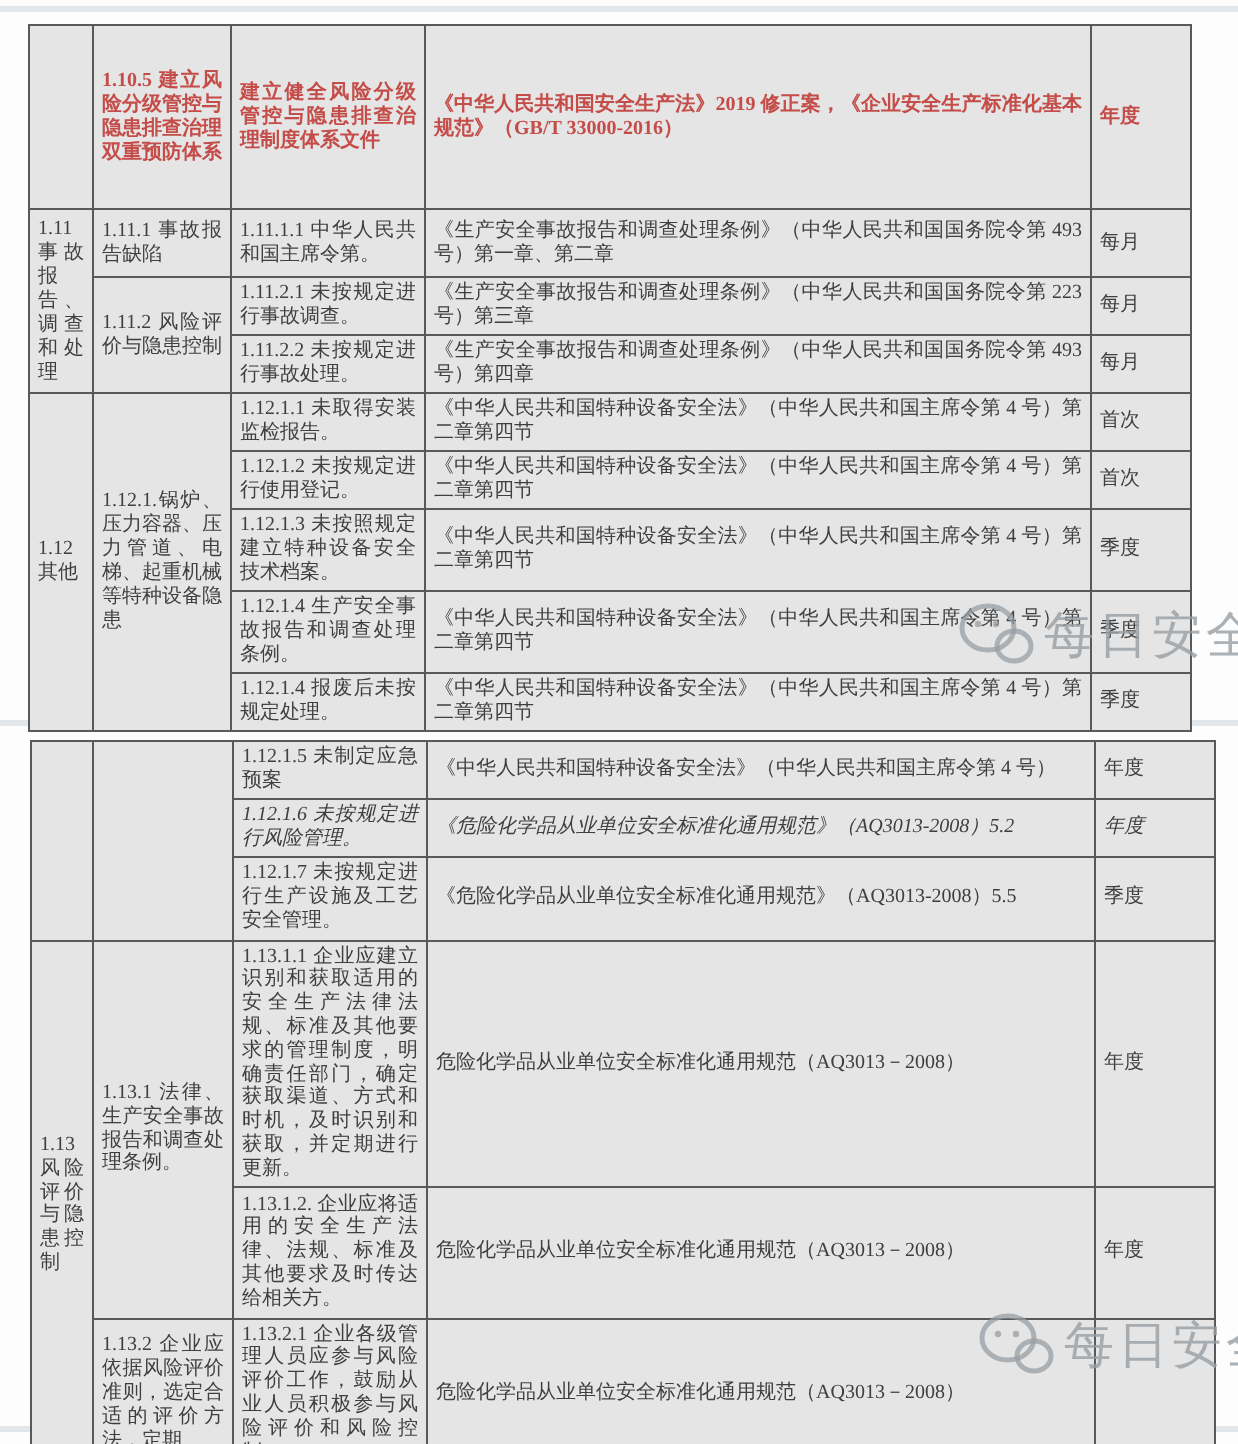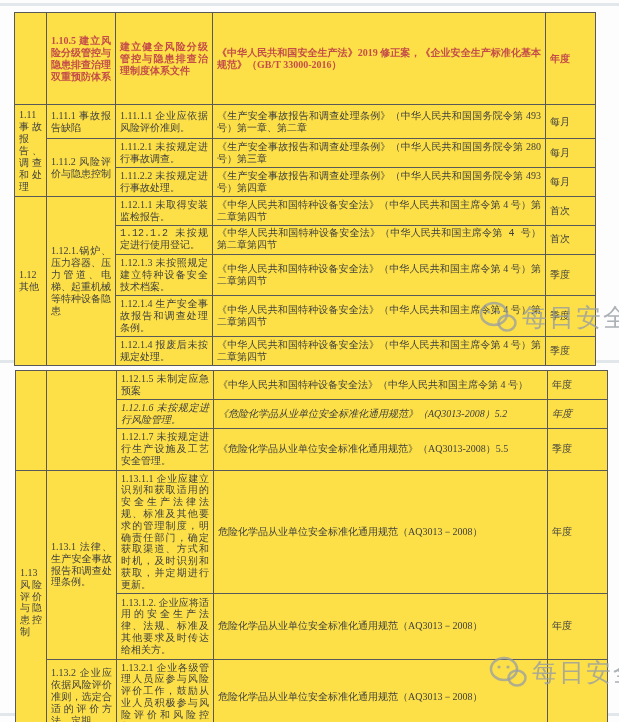--- a/index.html
+++ b/index.html
@@ -2,21 +2,21 @@
 <html><head>
 <meta charset="utf-8">
 <style>
   html,body{margin:0;padding:0;}
   body{
     width:619px;height:722px;position:relative;overflow:hidden;
     background:#fdfdfd;color:#3f3f3f;
     font-family:"Liberation Serif","DejaVu Serif",serif;
   }
   .sep{position:absolute;left:0;width:619px;height:3px;background:#e2e7eb;}
-  table{border-collapse:collapse;table-layout:fixed;position:absolute;background:#fde047;}
+  table{border-collapse:collapse;table-layout:fixed;position:absolute;background:#e5e5e5;}
   td{
     border:1px solid #595959;vertical-align:middle;padding:2px 4px;
     text-align:justify;text-justify:inter-ideograph;word-break:break-all;
   }
   #table-top{left:14px;top:12px;font-size:10px;line-height:1.2;}
   #table-bottom{left:15px;top:370px;font-size:10px;line-height:1.18;}
   td.c4{}
   td.red{color:#c44d49;font-weight:bold;}
   .watermark{
     position:absolute;display:flex;align-items:center;gap:5px;
@@ -46,43 +46,43 @@
       <tr style="height: 92px;">
         <td class="c0"></td>
         <td class="c1 red">1.10.5 建立风险分级管控与隐患排查治理双重预防体系</td>
         <td class="c2 red">建立健全风险分级管控与隐患排查治理制度体系文件</td>
         <td class="c3 red">《中华人民共和国安全生产法》2019 修正案，《企业安全生产标准化基本规范》（GB/T 33000-2016）</td>
         <td class="c4 red">年度</td>
       </tr>
       <tr style="height: 34px;">
         <td rowspan="3" class="c0">1.11 事故报告、调查和处理</td>
         <td class="c1">1.11.1 事故报告缺陷</td>
-        <td class="c2">1.11.1.1 企业应依据风险评价准则。</td>
+        <td class="c2">1.11.1.1 中华人民共和国主席令第。</td>
         <td class="c3">《生产安全事故报告和调查处理条例》（中华人民共和国国务院令第 493 号）第一章、第二章</td>
         <td class="c4">每月</td>
       </tr>
       <tr style="height: 29px;">
         <td rowspan="2" class="c1">1.11.2 风险评价与隐患控制</td>
         <td class="c2">1.11.2.1 未按规定进行事故调查。</td>
-        <td class="c3">《生产安全事故报告和调查处理条例》（中华人民共和国国务院令第 280 号）第三章</td>
+        <td class="c3">《生产安全事故报告和调查处理条例》（中华人民共和国国务院令第 223 号）第三章</td>
         <td class="c4">每月</td>
       </tr>
       <tr style="height: 28px;">
         <td class="c2">1.11.2.2 未按规定进行事故处理。</td>
         <td class="c3">《生产安全事故报告和调查处理条例》（中华人民共和国国务院令第 493 号）第四章</td>
         <td class="c4">每月</td>
       </tr>
       <tr style="height: 27px;">
         <td rowspan="5" class="c0">1.12 其他</td>
         <td rowspan="5" class="c1">1.12.1.锅炉、压力容器、压力管道、电梯、起重机械等特种设备隐患</td>
         <td class="c2">1.12.1.1 未取得安装监检报告。</td>
         <td class="c3">《中华人民共和国特种设备安全法》（中华人民共和国主席令第 4 号）第二章第四节</td>
         <td class="c4">首次</td>
       </tr>
-      <tr style="height: 26px; font-family: Liberation Mono, monospace;">
+      <tr style="height: 26px;">
         <td class="c2">1.12.1.2 未按规定进行使用登记。</td>
         <td class="c3">《中华人民共和国特种设备安全法》（中华人民共和国主席令第 4 号）第二章第四节</td>
         <td class="c4">首次</td>
       </tr>
       <tr style="height: 39px;">
         <td class="c2">1.12.1.3 未按照规定建立特种设备安全技术档案。</td>
         <td class="c3">《中华人民共和国特种设备安全法》（中华人民共和国主席令第 4 号）第二章第四节</td>
         <td class="c4">季度</td>
       </tr>
       <tr style="height: 40px;">

